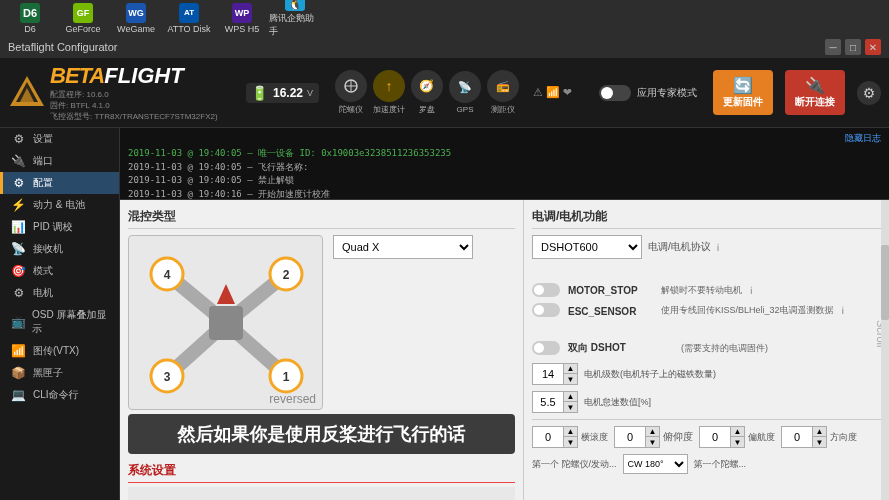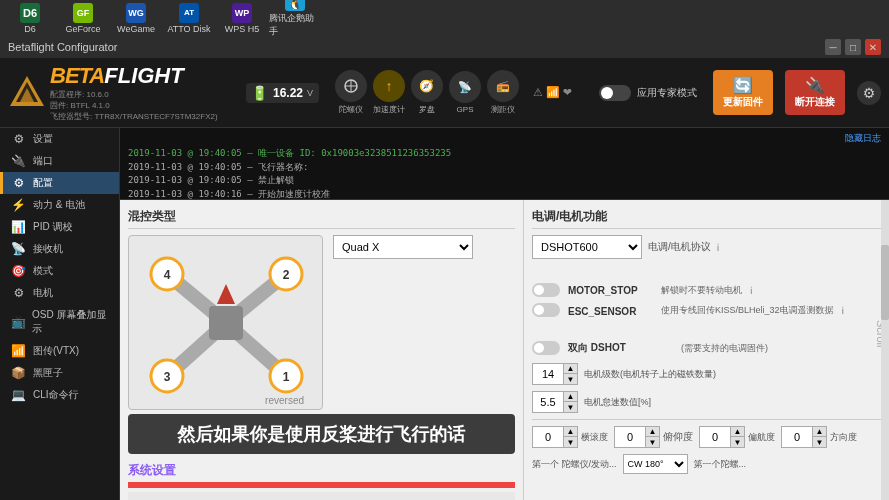--- a/index.html
+++ b/index.html
@@ -313,42 +313,42 @@
                     <circle cx="38" cy="38" r="16" fill="#fff" stroke="#f5a623" stroke-width="3"></circle>
                     <circle cx="157" cy="38" r="16" fill="#fff" stroke="#f5a623" stroke-width="3"></circle>
                     <circle cx="38" cy="140" r="16" fill="#fff" stroke="#f5a623" stroke-width="3"></circle>
                     <circle cx="157" cy="140" r="16" fill="#fff" stroke="#f5a623" stroke-width="3"></circle>
 
                     <text x="38" y="43" text-anchor="middle" font-size="12" font-weight="bold" fill="#333">4</text>
                     <text x="157" y="43" text-anchor="middle" font-size="12" font-weight="bold" fill="#333">2</text>
                     <text x="38" y="145" text-anchor="middle" font-size="12" font-weight="bold" fill="#333">3</text>
                     <text x="157" y="145" text-anchor="middle" font-size="12" font-weight="bold" fill="#333">1</text>
                   </svg>
-                  <span style="position:absolute;bottom:3px;right:18px;font-size:10px;color:#888;">reversed</span>
+                  <span style="position:absolute;bottom:3px;right:6px;font-size:12px;color:#888;">reversed</span>
                 </div>
 
                 <div style="display:flex;flex-direction:column;gap:6px;">
                   <select class="mixer-select">
                     <option>Quad X</option>
                     <option>Quad +</option>
                     <option>Tricopter</option>
                     <option>Bi Copter</option>
                   </select>
                 </div>
               </div>
             </div>
 
             <div style="margin-top:4px;">
               <div class="subtitle-overlay">
                 <span>然后如果你是使用反桨进行飞行的话</span>
               </div>
             </div>
 
             <div style="margin-top:8px;">
-              <div style="font-size:12px;font-weight:bold;color:#8b5cf6;border-bottom:6px solid #ef4444;padding-bottom:3px;margin-bottom:4px;">系统设置</div>
+              <div style="font-size:12px;font-weight:bold;color:#b91c1c;border-bottom:1px solid #ef4444;padding-bottom:3px;margin-bottom:4px;">系统设置</div>
               <div style="height:30px;background:#e8e8e8;"></div>
             </div>
 
           </div>
 
           <div style="width:365px;background:#f0f0f0;padding:8px;overflow-y:auto;position:relative;">
 
             <span style="position:absolute;right:2px;top:40%;color:#aaa;font-size:11px;writing-mode:vertical-rl;text-orientation:mixed;">Scroll</span>
 
             <div style="position:absolute;right:0;top:0;bottom:0;width:8px;background:#ddd;">

